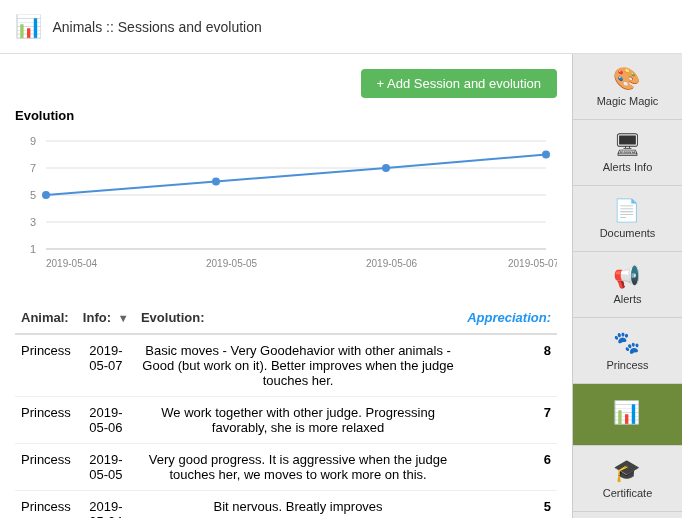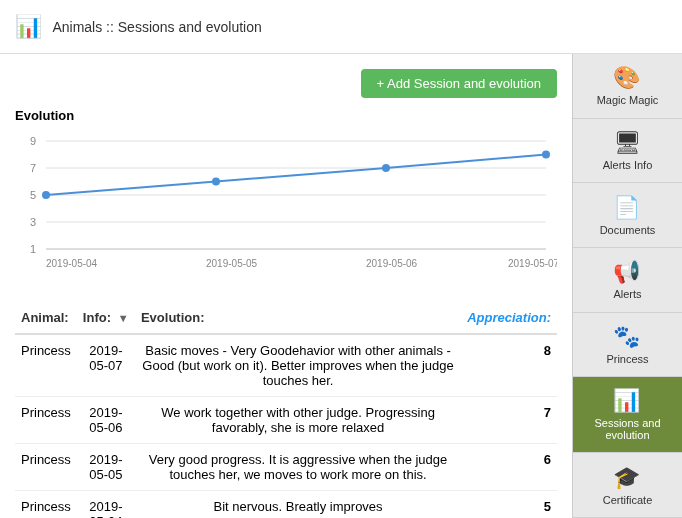--- a/index.html
+++ b/index.html
@@ -213,21 +213,20 @@
       <div class="sidebar-item">
       <span class="sb-icon">📢</span>
       <span>Alerts</span>
     </div>
       <div class="sidebar-item">
       <span class="sb-icon">🐾</span>
       <span>Princess</span>
     </div>
       <div class="sidebar-item active">
       <span class="sb-icon">📊</span>
-      <span>Sessions and evolution</span>
     </div>
       <div class="sidebar-item">
       <span class="sb-icon">🎓</span>
       <span>Certificate</span>
     </div>
     </div>
 
 </div>
 
 </body></html>

